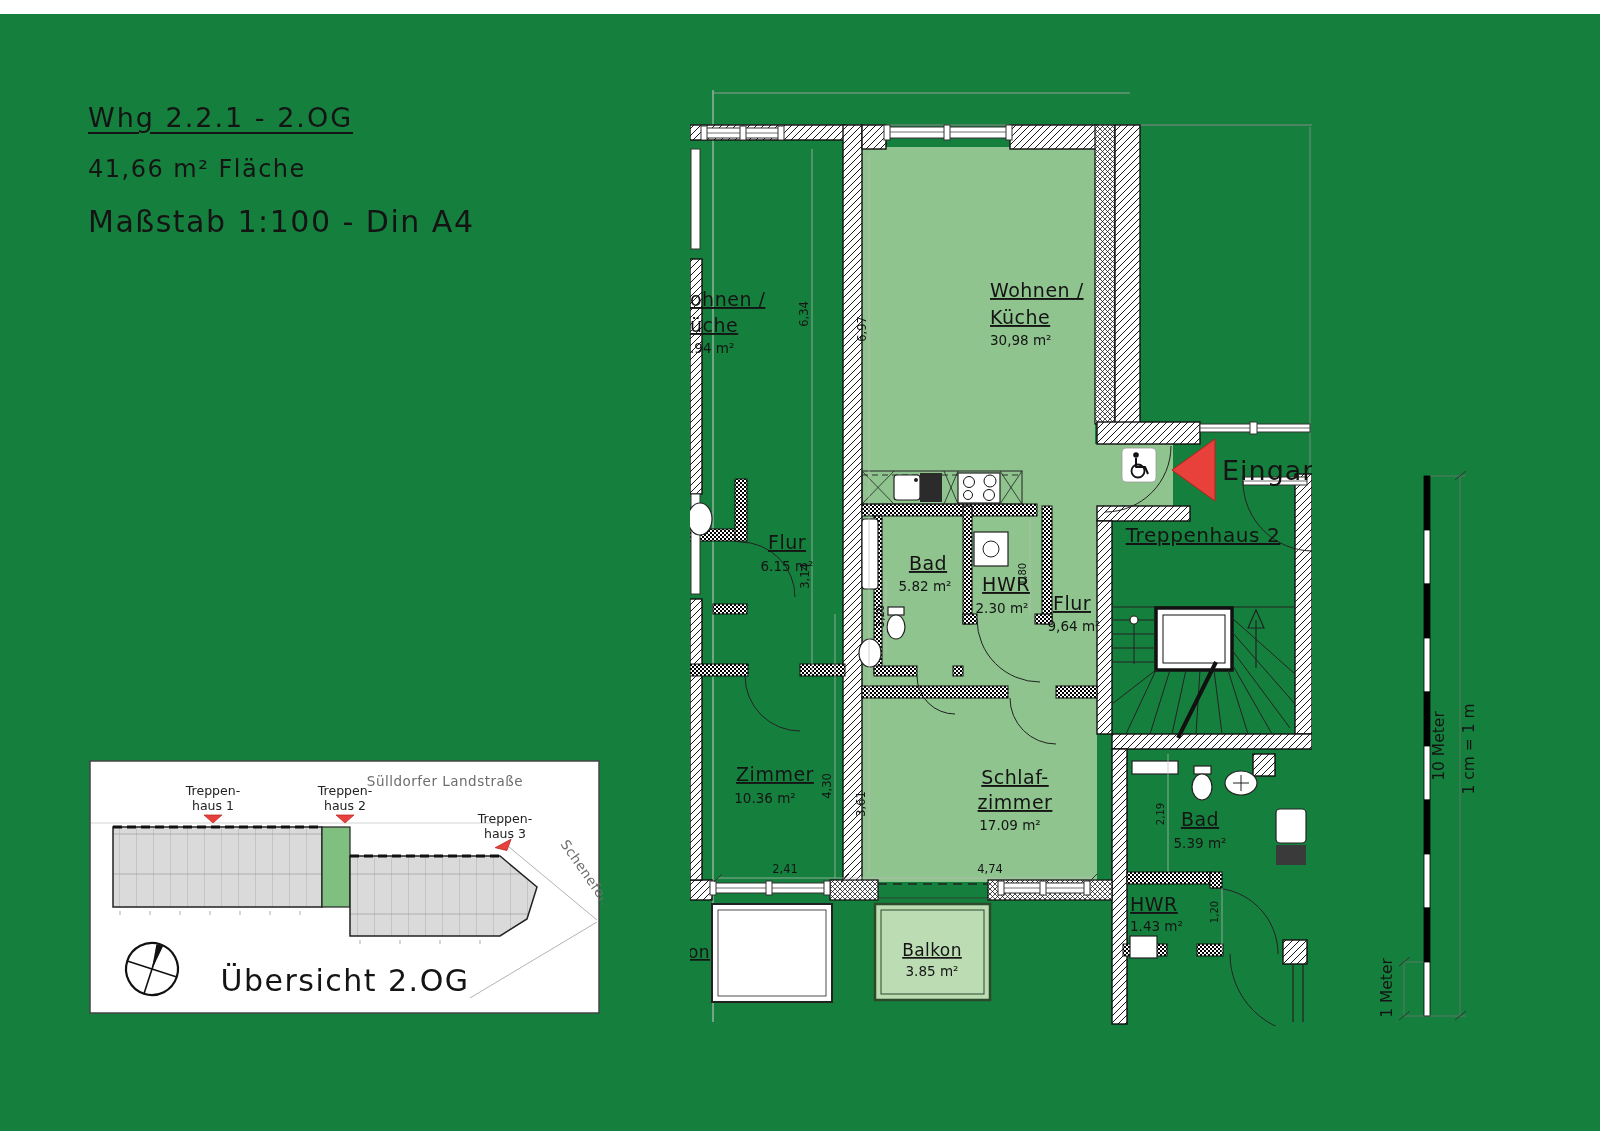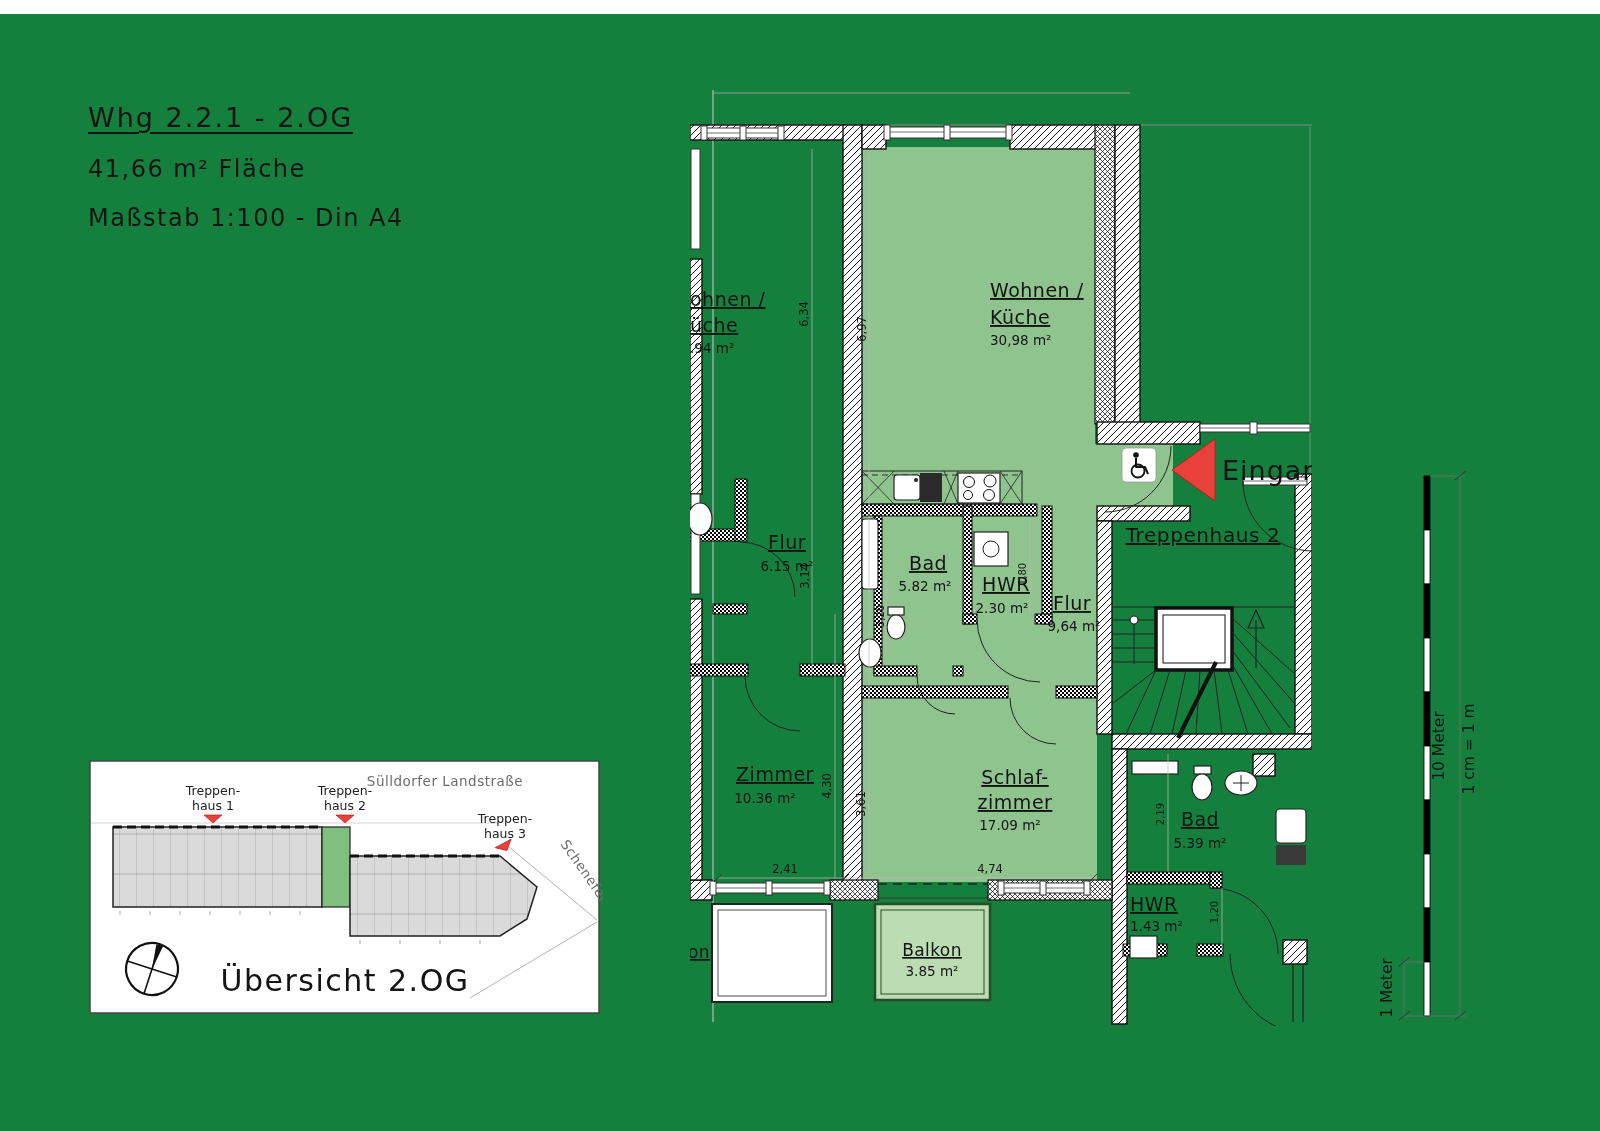--- a/index.html
+++ b/index.html
@@ -1,21 +1,21 @@
 <!DOCTYPE html>
 <html><head>
 <meta charset="utf-8">
 <style>
   html,body{margin:0;padding:0;background:#fff;}
   #stage{position:relative;width:1600px;height:1131px;background:#15803d;overflow:hidden;
          font-family:"DejaVu Sans","Liberation Sans",sans-serif;color:#141414;margin-top:14px;}
   #titleblock{position:absolute;left:88px;top:88px;}
   #titleblock .t1{font-size:27px;letter-spacing:2px;text-decoration:underline;text-underline-offset:5px;margin:0 0 22px 0;}
   #titleblock .t2{font-size:24px;letter-spacing:1.5px;margin:0 0 21px 0;}
-  #titleblock .t3{font-size:24px;letter-spacing:1.5px;margin:0;}
+  #titleblock .t3{font-size:30px;letter-spacing:1.5px;margin:0;}
   svg{position:absolute;}
   svg text{fill:#141414;font-family:"DejaVu Sans","Liberation Sans",sans-serif;}
   .rl{font-size:19px;letter-spacing:.5px;text-decoration:underline;text-underline-offset:3px;}
   .rls{font-size:17px;letter-spacing:.4px;text-decoration:underline;text-underline-offset:3px;}
   .ar{font-size:13.5px;}
   .dim{font-size:11.5px;}
   .dims{font-size:10px;}
   .big{font-size:27px;letter-spacing:1px;}
   .th{font-size:20px;letter-spacing:.6px;text-decoration:underline;text-underline-offset:3px;}
   .wall{fill:url(#hatch);stroke:#111;stroke-width:1.4;}

